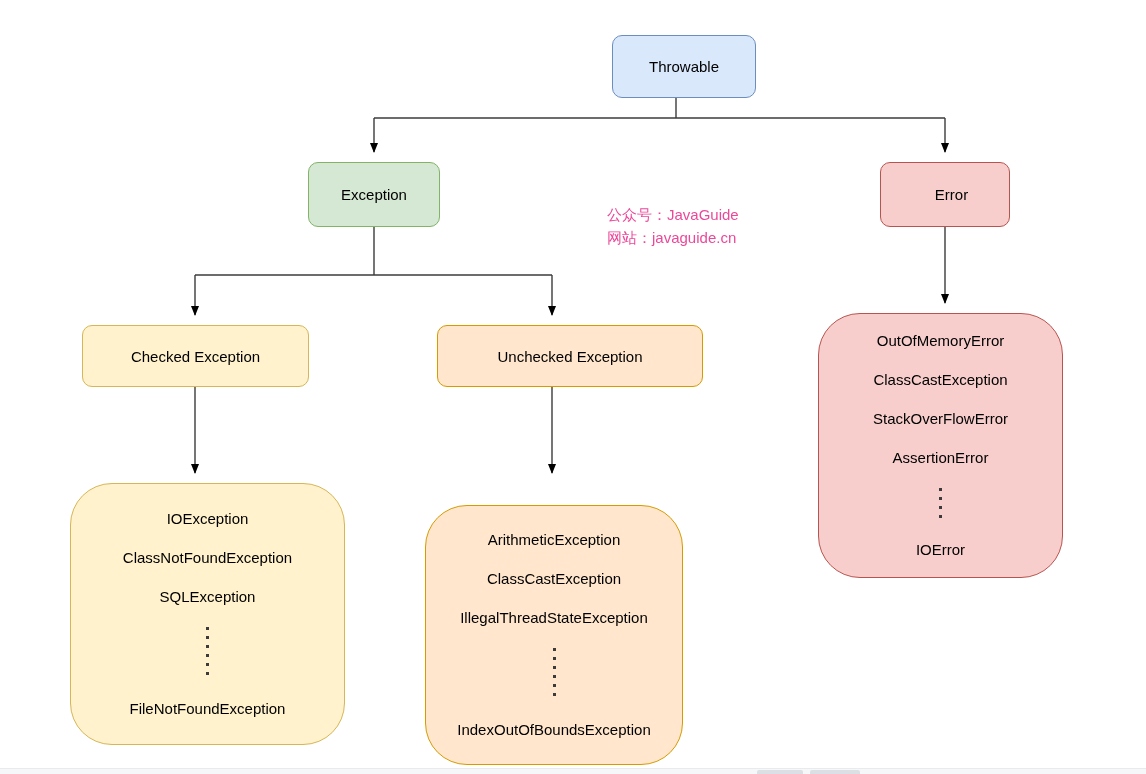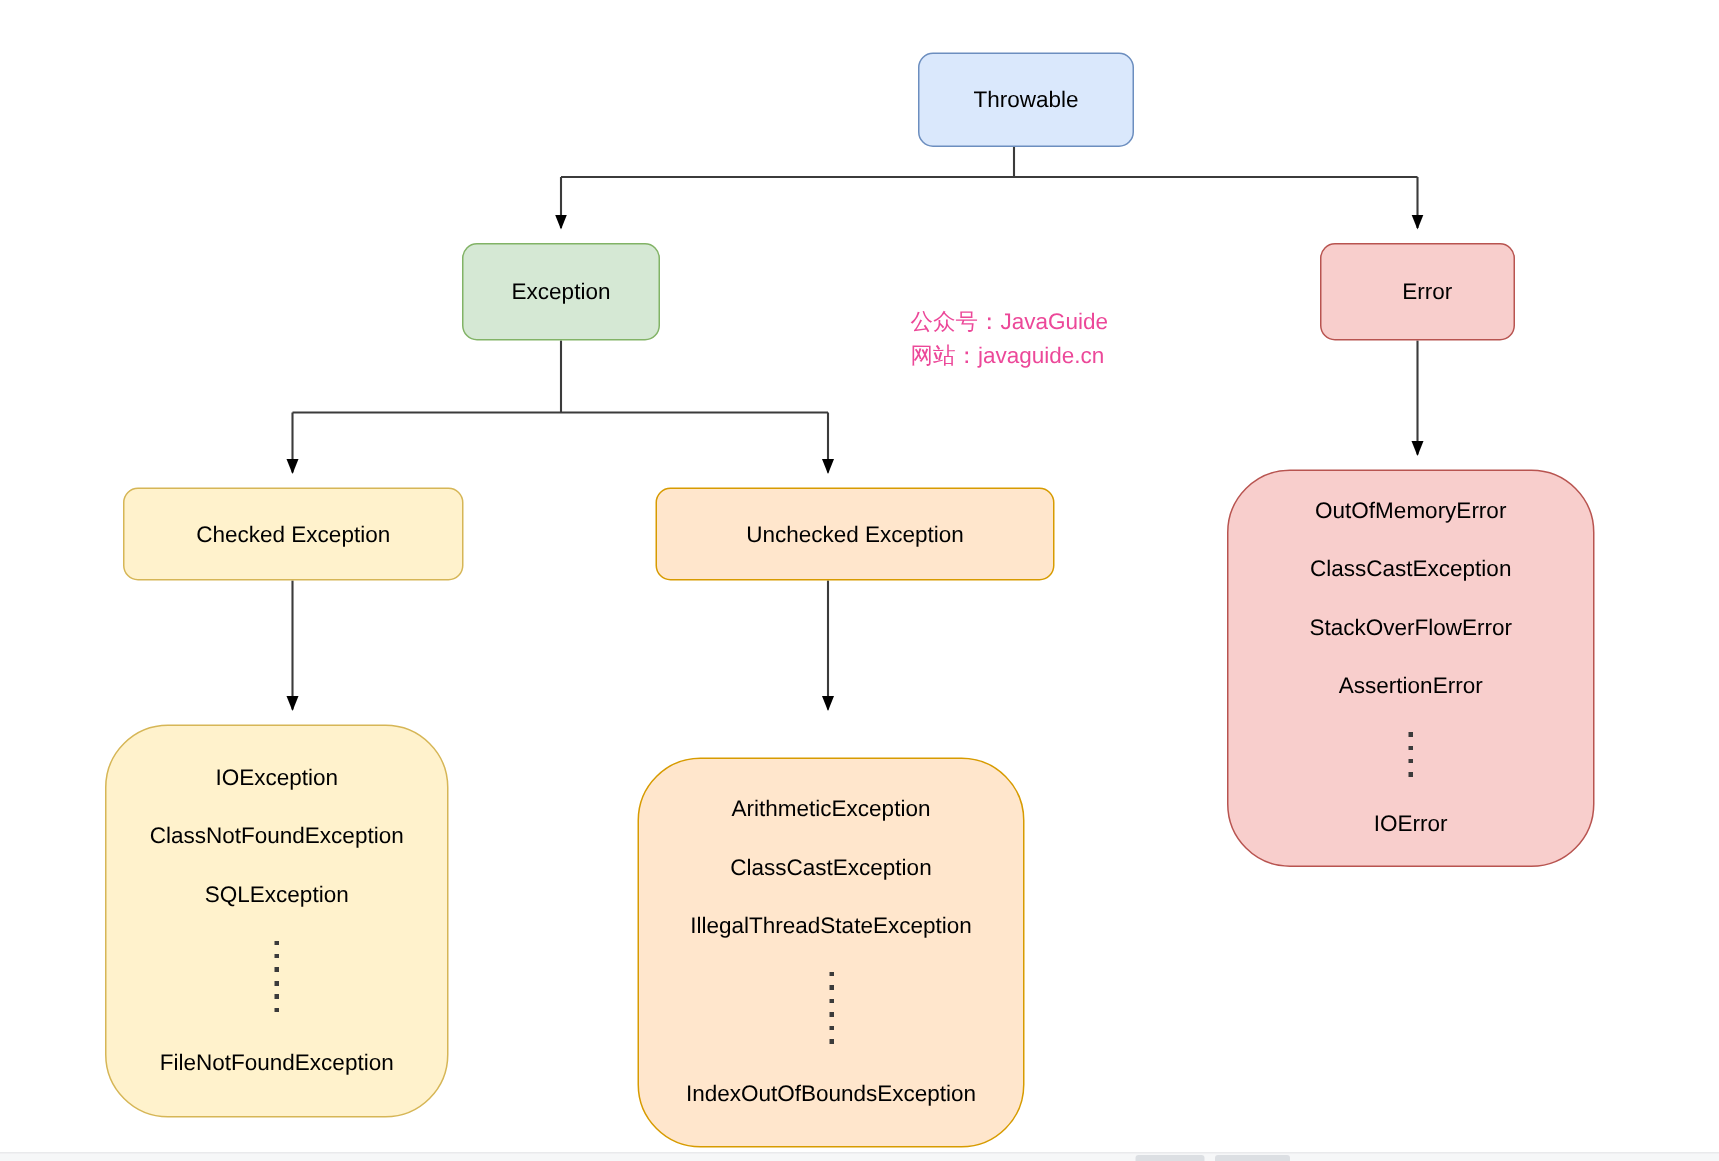--- a/index.html
+++ b/index.html
@@ -53,21 +53,21 @@
   .red    { background: #f8cecc; border-color: #b85450; }
   .yellow { background: #fff2cc; border-color: #d6b656; }
   .orange { background: #ffe6cc; border-color: #d79b00; }
 
   .node-throwable  { left: 612px; top: 35px;  width: 144px; height: 63px; }
   .node-exception  { left: 308px; top: 162px; width: 132px; height: 65px; }
   .node-error      { left: 880px; top: 162px; width: 130px; height: 65px; padding-left: 13px; }
   .node-checked    { left: 82px;  top: 325px; width: 227px; height: 62px; }
   .node-unchecked  { left: 437px; top: 325px; width: 266px; height: 62px; }
 
-  .list-checked    { left: 70px;  top: 483px; width: 229px; height: 262px; }
+  .list-checked    { left: 70px;  top: 483px; width: 275px; height: 262px; }
   .list-unchecked  { left: 425px; top: 483px; width: 258px; height: 260px; margin-top: 22px; }
   .list-error      { left: 818px; top: 313px; width: 245px; height: 265px; }
 
   .li { line-height: 18px; white-space: nowrap; }
 
   .dots {
     width: 3px;
     height: 52px;
     background: repeating-linear-gradient(to bottom, #3b3b3b 0 3px, transparent 3px 9px);
   }

